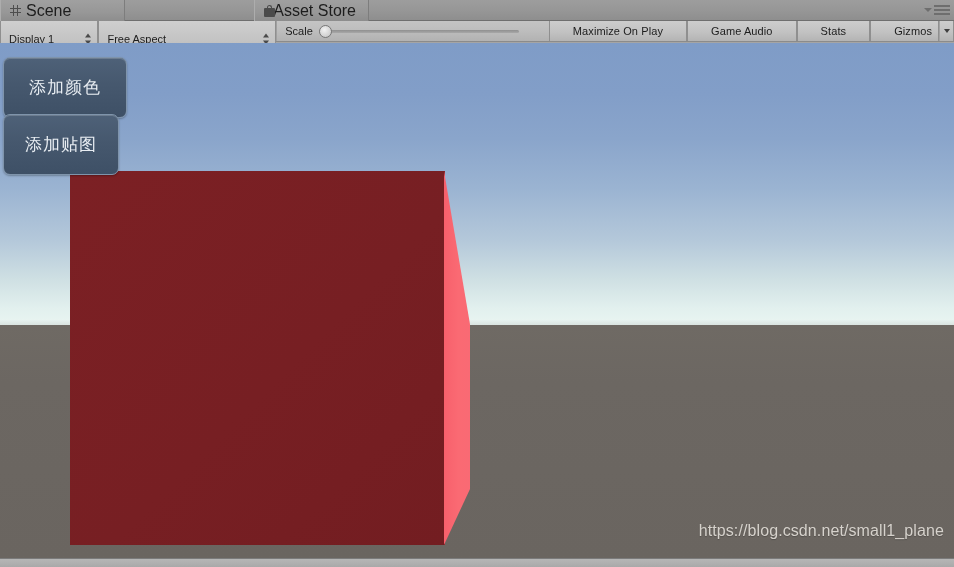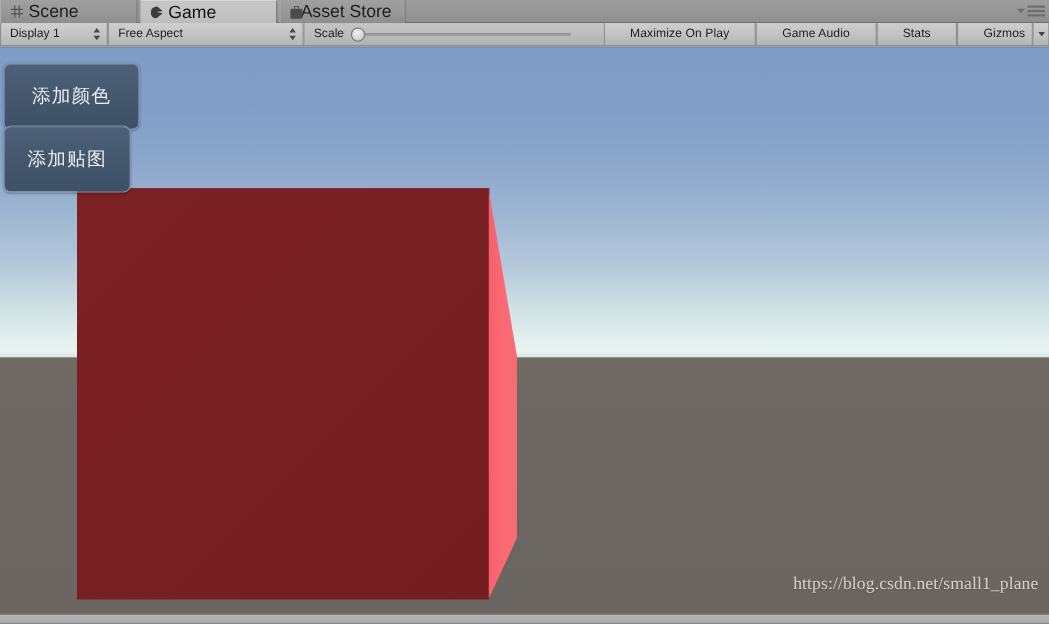--- a/index.html
+++ b/index.html
@@ -117,21 +117,21 @@
     display: flex;
     align-items: stretch;
     font-size: 11px;
     color: #1c1c1c;
   }
 
   .tb-dropdown {
     position: relative;
     display: flex;
     align-items: center;
-    height: 20px;
+    height: 36px;
     margin: 0;
     padding: 0 16px 0 8px;
     box-sizing: border-box;
     background: linear-gradient(to bottom, #cfcfcf 0%, #c3c3c3 55%, #b6b6b6 100%);
     border: 1px solid #8f8f8f;
     border-top: none;
     border-bottom: none;
     white-space: nowrap;
   }
   .tb-dropdown .updown {
@@ -272,21 +272,21 @@
     background: linear-gradient(to right, #f7606c 0%, #fa6a73 55%, #f96a74 100%);
     clip-path: polygon(0 0, 100% 41%, 100% 85%, 0 100%);
   }
 
   
   .watermark {
     position: absolute;
     right: 10px; bottom: 18px;
     font-size: 16px;
     color: #d6d2cc;
-    font-family: Liberation Serif, serif;
+    font-family: Liberation Sans, sans-serif;
     letter-spacing: 0.1px;
     text-shadow: 0 1px 1px rgba(0,0,0,0.22);
   }
 
   
   .ui-btn {
     position: absolute;
     display: flex;
     align-items: center;
     justify-content: center;
@@ -324,24 +324,20 @@
     <div class="tab inactive" id="tab-scene" style="left:0px; width:125px;">
       <span class="ico ico-scene">
         <i class="v1"></i>
           <i class="v2"></i>
           <i class="h1"></i>
           <i class="h2"></i>
       </span>
       <span class="tab-label">Scene</span>
     </div>
 
-    <div class="tab active" id="tab-game" style="left:127px; width:125px;">
-      <span class="ico ico-game"></span>
-      <span class="tab-label">Game</span>
-    </div>
 
     <div class="tab inactive" id="tab-asset-store" style="left:254px; width:115px;">
       <span class="ico ico-store">
         <span class="bag"></span>
           <span class="handle"></span>
       </span>
       <span class="tab-label">Asset Store</span>
     </div>
 
     <div class="panel-menu">

